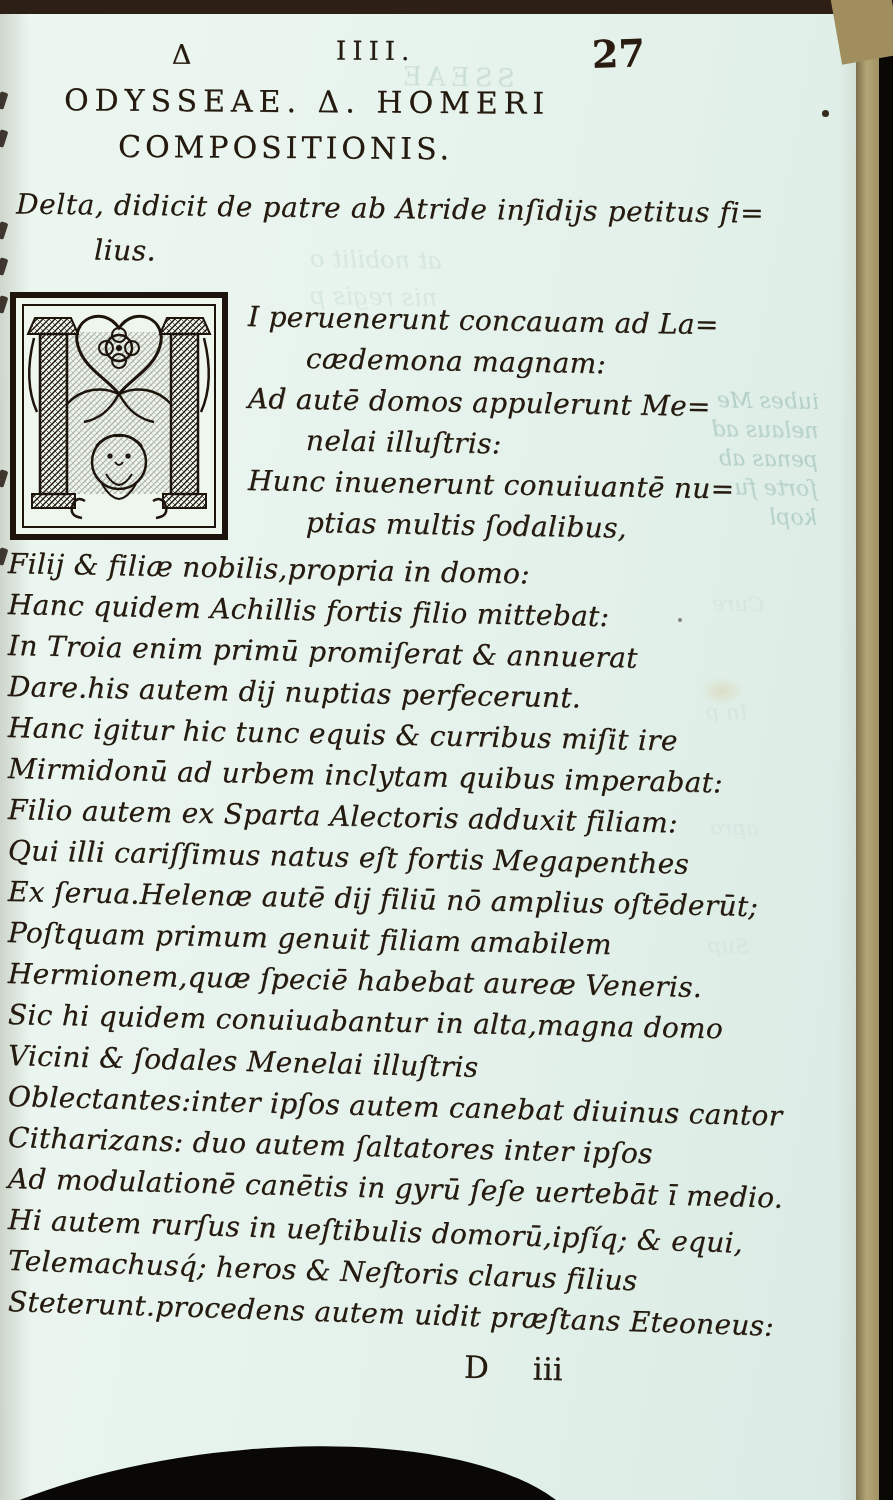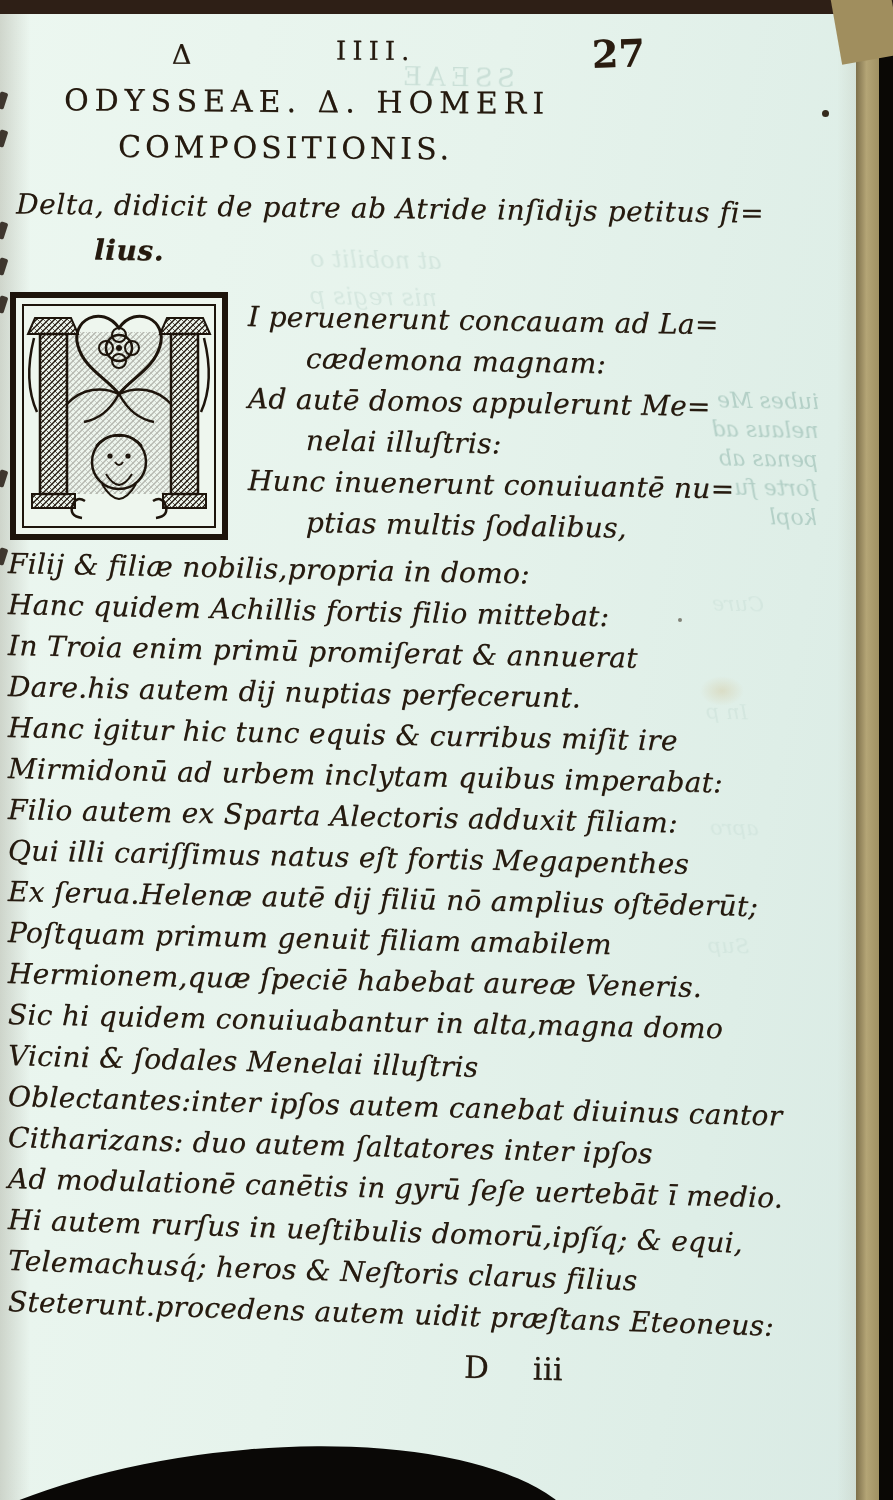--- a/index.html
+++ b/index.html
@@ -35,21 +35,21 @@
   .hdr .pageno{position:absolute;left:592px;top:-4px;font-size:38px;font-weight:700;
         transform:rotate(-2deg);color:#2a1c10;}
   .title1{position:absolute;left:64px;top:84px;font-size:30px;letter-spacing:6px;
         transform:rotate(.4deg);white-space:nowrap;}
   .title2{position:absolute;left:118px;top:130px;font-size:30px;letter-spacing:4px;
         transform:rotate(.4deg);white-space:nowrap;}
   .ink{text-shadow:.3px .3px .6px rgba(35,22,10,.55);}
   .arg1,.arg2{position:absolute;font-style:italic;font-size:28px;letter-spacing:.6px;
         white-space:nowrap;transform:rotate(.7deg);}
   .arg1{left:16px;top:192px;}
-  .arg2{left:94px;top:234px;font-weight:bold;}
+  .arg2{left:94px;top:234px;}
   .initial{position:absolute;left:10px;top:292px;width:218px;height:248px;}
   .op{position:absolute;left:248px;top:296px;font-style:italic;font-size:28px;letter-spacing:.3px;}
   .op .ln{height:41px;line-height:41px;white-space:nowrap;transform:rotate(1deg);
         transform-origin:left center;}
   .op .in{padding-left:58px;}
   .body{position:absolute;left:8px;top:543px;font-style:italic;font-size:28px;letter-spacing:.3px;}
   .body .ln{height:41px;line-height:41px;white-space:nowrap;transform:rotate(1.15deg);
         transform-origin:left center;}
   .body .ln:nth-child(n+13){transform:rotate(1.45deg);}
   .body .ln:nth-child(n+17){transform:rotate(1.85deg);}

